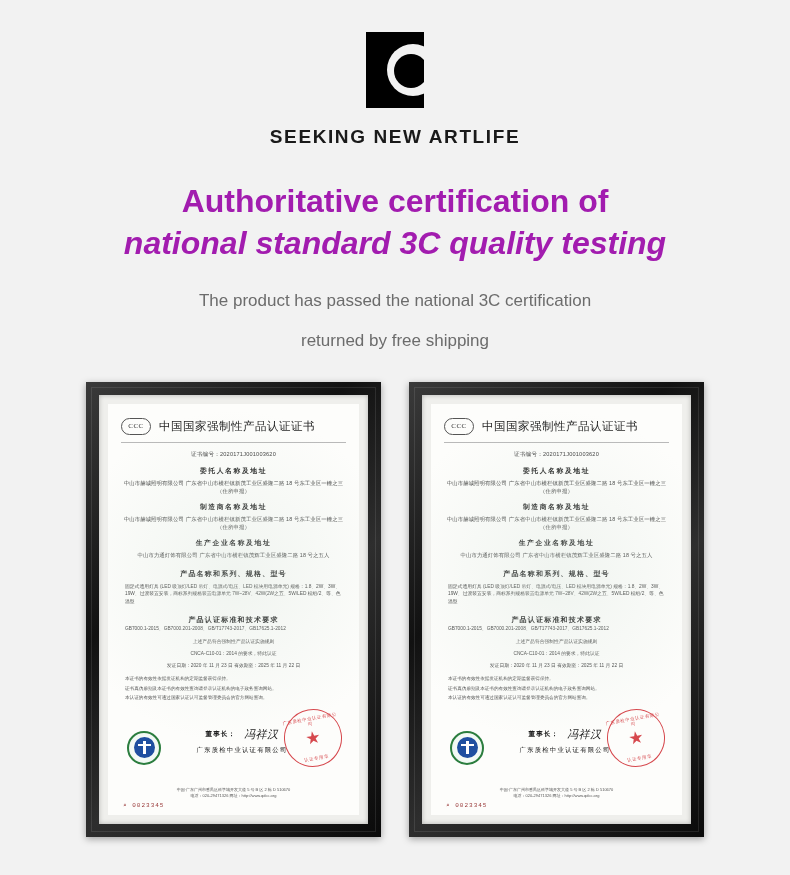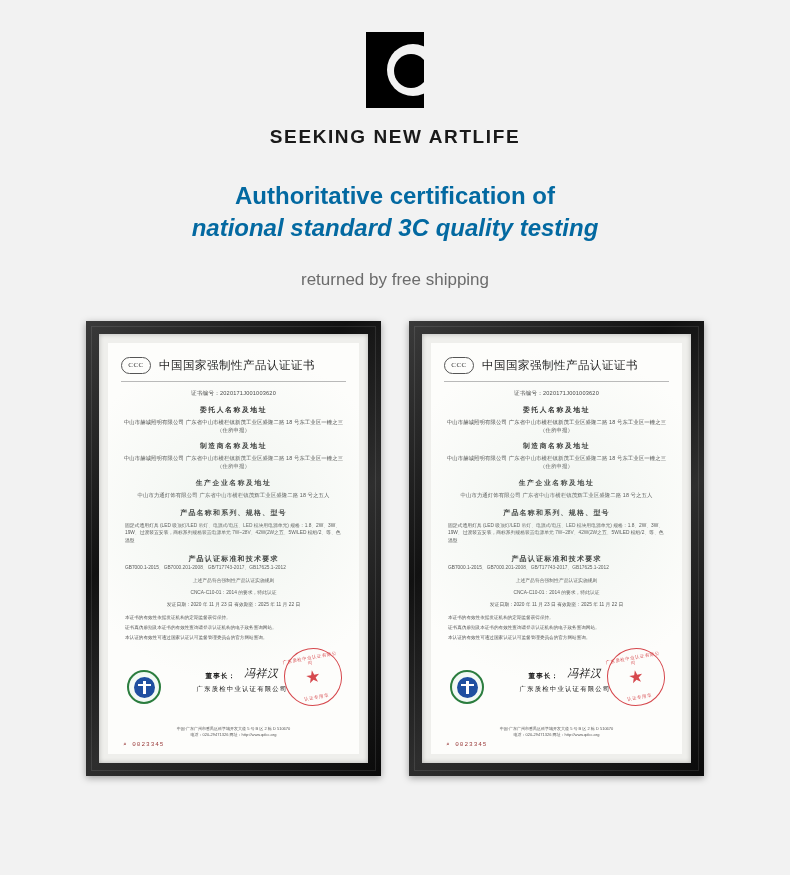--- a/index.html
+++ b/index.html
@@ -58,24 +58,24 @@
     font-size: 19px;
     letter-spacing: 1.6px;
     font-weight: bold;
     color: #1a1a1a;
   }
 
   
   .headline {
     text-align: center;
     margin: 32px 40px 0 40px;
-    font-size: 24px;
+    font-size: 32px;
     line-height: 1.32;
     font-weight: bold;
-    color: #0369a1;
+    color: #a21caf;
   }
   .headline .l2 { display: block; font-style: italic; }
 
   .sub {
     text-align: center;
     margin: 22px 60px 0 60px;
     font-size: 17px;
     color: #6c6c6c;
     line-height: 1.75;
   }
@@ -261,21 +261,21 @@
 
   .sig-mid {
     position: absolute;
     left: 46px;
     bottom: 26px;
     width: 150px;
     text-align: center;
   }
   .sig-row {
     display: flex;
-    align-items: flex-end;
+    align-items: center;
     justify-content: center;
     gap: 8px;
   }
   .sig-label {
     font-size: 6.6px;
     color: #1d1d1d;
     letter-spacing: 1px;
     font-weight: bold;
   }
   .sig-name {
@@ -358,21 +358,22 @@
   </div>
 
   <div class="brand">SEEKING NEW ARTLIFE</div>
 
   <div class="headline">
     <span>Authoritative certification of</span>
     <span class="l2">national standard 3C quality testing</span>
   </div>
 
   <div class="sub">
-    <span class="s2" style="margin-top:16px">returned by free shipping</span>
+    <span>The product has passed the national 3C certification</span>
+    <span class="s2" style="margin-top:10px">returned by free shipping</span>
   </div>
 
   <div class="frames">
 
     <div class="frame">
       <div class="mat">
         <div class="cert">
 
           <div class="cert-head">
             <div class="ccc-mark">CCC</div>

